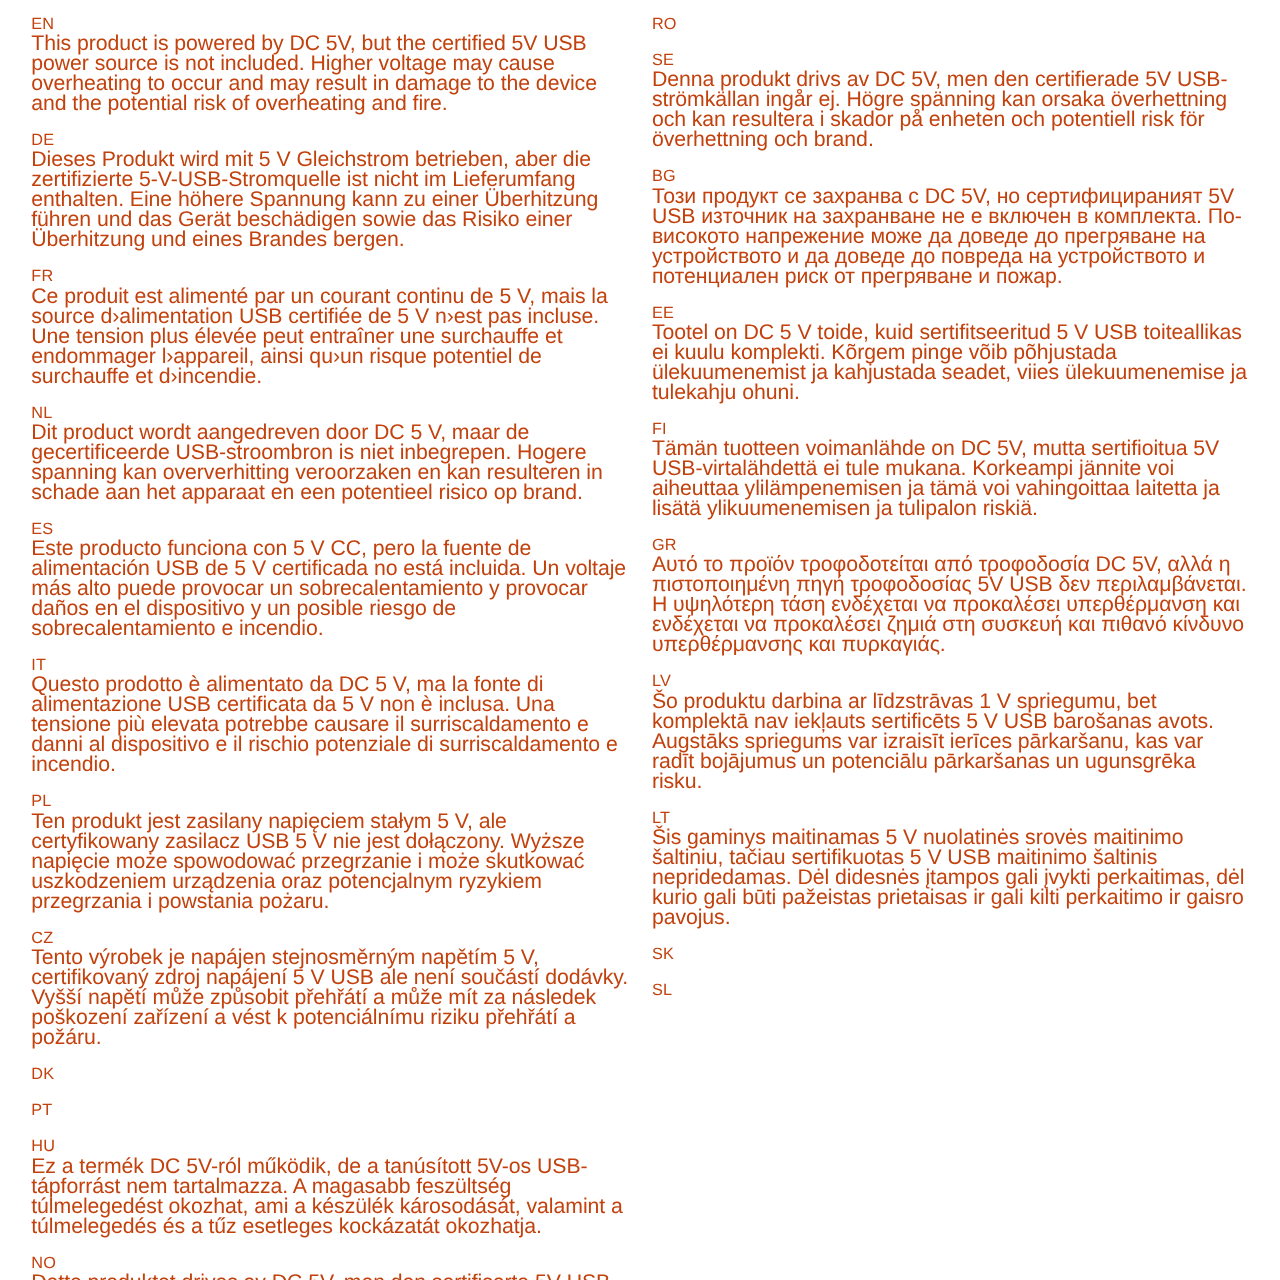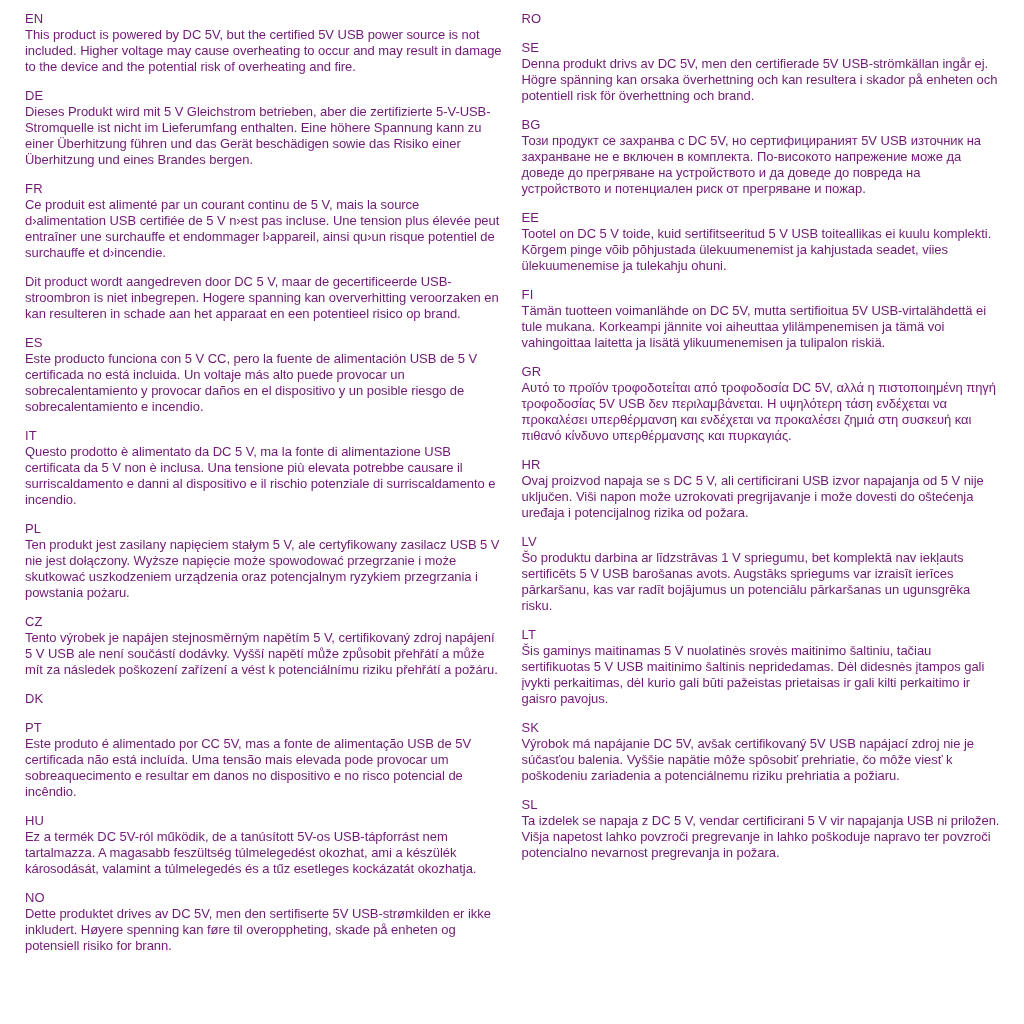--- a/index.html
+++ b/index.html
@@ -9,38 +9,38 @@
   }
   .page {
     width: 1024px;
     height: 1024px;
     box-sizing: border-box;
     padding: 11px 24px 10px 25px;
     display: flex;
     gap: 18px;
     overflow: hidden;
     background: #ffffff;
-    color: #701a75;
+    color: #c2410c;
     font-family: "Liberation Sans", "DejaVu Sans", sans-serif;
   }
   .col {
     flex: 1 1 0;
     min-width: 0;
   }
   .lang-section {
     margin: 0 0 13px 0;
   }
   .lang-code {
     font-size: 13px;
     line-height: 16px;
     letter-spacing: 0.2px;
   }
   .lang-text {
     margin: 0;
-    font-size: 13px;
+    font-size: 17px;
     line-height: 16px;
     letter-spacing: -0.05px;
   }
 </style>
 </head>
 <body>
 
 <div class="page">
   <div class="col">
   <section class="lang-section">
@@ -52,20 +52,21 @@
     <div class="lang-code">DE</div>
     <p class="lang-text">Dieses Produkt wird mit 5 V Gleichstrom betrieben, aber die zertifizierte 5-V-USB-Stromquelle ist nicht im Lieferumfang enthalten. Eine höhere Spannung kann zu einer Überhitzung führen und das Gerät beschädigen sowie das Risiko einer Überhitzung und eines Brandes bergen.</p>
   </section>
 
   <section class="lang-section">
     <div class="lang-code">FR</div>
     <p class="lang-text">Ce produit est alimenté par un courant continu de 5 V, mais la source d›alimentation USB certifiée de 5 V n›est pas incluse. Une tension plus élevée peut entraîner une surchauffe et endommager l›appareil, ainsi qu›un risque potentiel de surchauffe et d›incendie.</p>
   </section>
 
   <section class="lang-section">
+    <div class="lang-code">NL</div>
     <p class="lang-text">Dit product wordt aangedreven door DC 5 V, maar de gecertificeerde USB-stroombron is niet inbegrepen. Hogere spanning kan oververhitting veroorzaken en kan resulteren in schade aan het apparaat en een potentieel risico op brand.</p>
   </section>
 
   <section class="lang-section">
     <div class="lang-code">ES</div>
     <p class="lang-text">Este producto funciona con 5 V CC, pero la fuente de alimentación USB de 5 V certificada no está incluida. Un voltaje más alto puede provocar un sobrecalentamiento y provocar daños en el dispositivo y un posible riesgo de sobrecalentamiento e incendio.</p>
   </section>
 
   <section class="lang-section">
     <div class="lang-code">IT</div>
@@ -81,21 +82,20 @@
     <div class="lang-code">CZ</div>
     <p class="lang-text">Tento výrobek je napájen stejnosměrným napětím 5 V, certifikovaný zdroj napájení 5 V USB ale není součástí dodávky. Vyšší napětí může způsobit přehřátí a může mít za následek poškození zařízení a vést k potenciálnímu riziku přehřátí a požáru.</p>
   </section>
 
   <section class="lang-section">
     <div class="lang-code">DK</div>
   </section>
 
   <section class="lang-section">
     <div class="lang-code">PT</div>
-    <p class="lang-text">Este produto é alimentado por CC 5V, mas a fonte de alimentação USB de 5V certificada não está incluída. Uma tensão mais elevada pode provocar um sobreaquecimento e resultar em danos no dispositivo e no risco potencial de incêndio.</p>
   </section>
 
   <section class="lang-section">
     <div class="lang-code">HU</div>
     <p class="lang-text">Ez a termék DC 5V-ról működik, de a tanúsított 5V-os USB-tápforrást nem tartalmazza. A magasabb feszültség túlmelegedést okozhat, ami a készülék károsodását, valamint a túlmelegedés és a tűz esetleges kockázatát okozhatja.</p>
   </section>
 
   <section class="lang-section">
     <div class="lang-code">NO</div>
     <p class="lang-text">Dette produktet drives av DC 5V, men den sertifiserte 5V USB-strømkilden er ikke inkludert. Høyere spenning kan føre til overoppheting, skade på enheten og potensiell risiko for brann.</p>
@@ -124,39 +124,33 @@
   <section class="lang-section">
     <div class="lang-code">FI</div>
     <p class="lang-text">Tämän tuotteen voimanlähde on DC 5V, mutta sertifioitua 5V USB-virtalähdettä ei tule mukana. Korkeampi jännite voi aiheuttaa ylilämpenemisen ja tämä voi vahingoittaa laitetta ja lisätä ylikuumenemisen ja tulipalon riskiä.</p>
   </section>
 
   <section class="lang-section">
     <div class="lang-code">GR</div>
     <p class="lang-text">Αυτό το προϊόν τροφοδοτείται από τροφοδοσία DC 5V, αλλά η πιστοποιημένη πηγή τροφοδοσίας 5V USB δεν περιλαμβάνεται. Η υψηλότερη τάση ενδέχεται να προκαλέσει υπερθέρμανση και ενδέχεται να προκαλέσει ζημιά στη συσκευή και πιθανό κίνδυνο υπερθέρμανσης και πυρκαγιάς.</p>
   </section>
 
-  <section class="lang-section">
-    <div class="lang-code">HR</div>
-    <p class="lang-text">Ovaj proizvod napaja se s DC 5 V, ali certificirani USB izvor napajanja od 5 V nije uključen. Viši napon može uzrokovati pregrijavanje i može dovesti do oštećenja uređaja i potencijalnog rizika od požara.</p>
-  </section>
 
   <section class="lang-section">
     <div class="lang-code">LV</div>
     <p class="lang-text">Šo produktu darbina ar līdzstrāvas 1 V spriegumu, bet komplektā nav iekļauts sertificēts 5 V USB barošanas avots. Augstāks spriegums var izraisīt ierīces pārkaršanu, kas var radīt bojājumus un potenciālu pārkaršanas un ugunsgrēka risku.</p>
   </section>
 
   <section class="lang-section">
     <div class="lang-code">LT</div>
     <p class="lang-text">Šis gaminys maitinamas 5 V nuolatinės srovės maitinimo šaltiniu, tačiau sertifikuotas 5 V USB maitinimo šaltinis nepridedamas. Dėl didesnės įtampos gali įvykti perkaitimas, dėl kurio gali būti pažeistas prietaisas ir gali kilti perkaitimo ir gaisro pavojus.</p>
   </section>
 
   <section class="lang-section">
     <div class="lang-code">SK</div>
-    <p class="lang-text">Výrobok má napájanie DC 5V, avšak certifikovaný 5V USB napájací zdroj nie je súčasťou balenia. Vyššie napätie môže spôsobiť prehriatie, čo môže viesť k poškodeniu zariadenia a potenciálnemu riziku prehriatia a požiaru.</p>
   </section>
 
   <section class="lang-section">
     <div class="lang-code">SL</div>
-    <p class="lang-text">Ta izdelek se napaja z DC 5 V, vendar certificirani 5 V vir napajanja USB ni priložen. Višja napetost lahko povzroči pregrevanje in lahko poškoduje napravo ter povzroči potencialno nevarnost pregrevanja in požara.</p>
   </section>
 
 </div>
 </div>
 
 </body></html>

